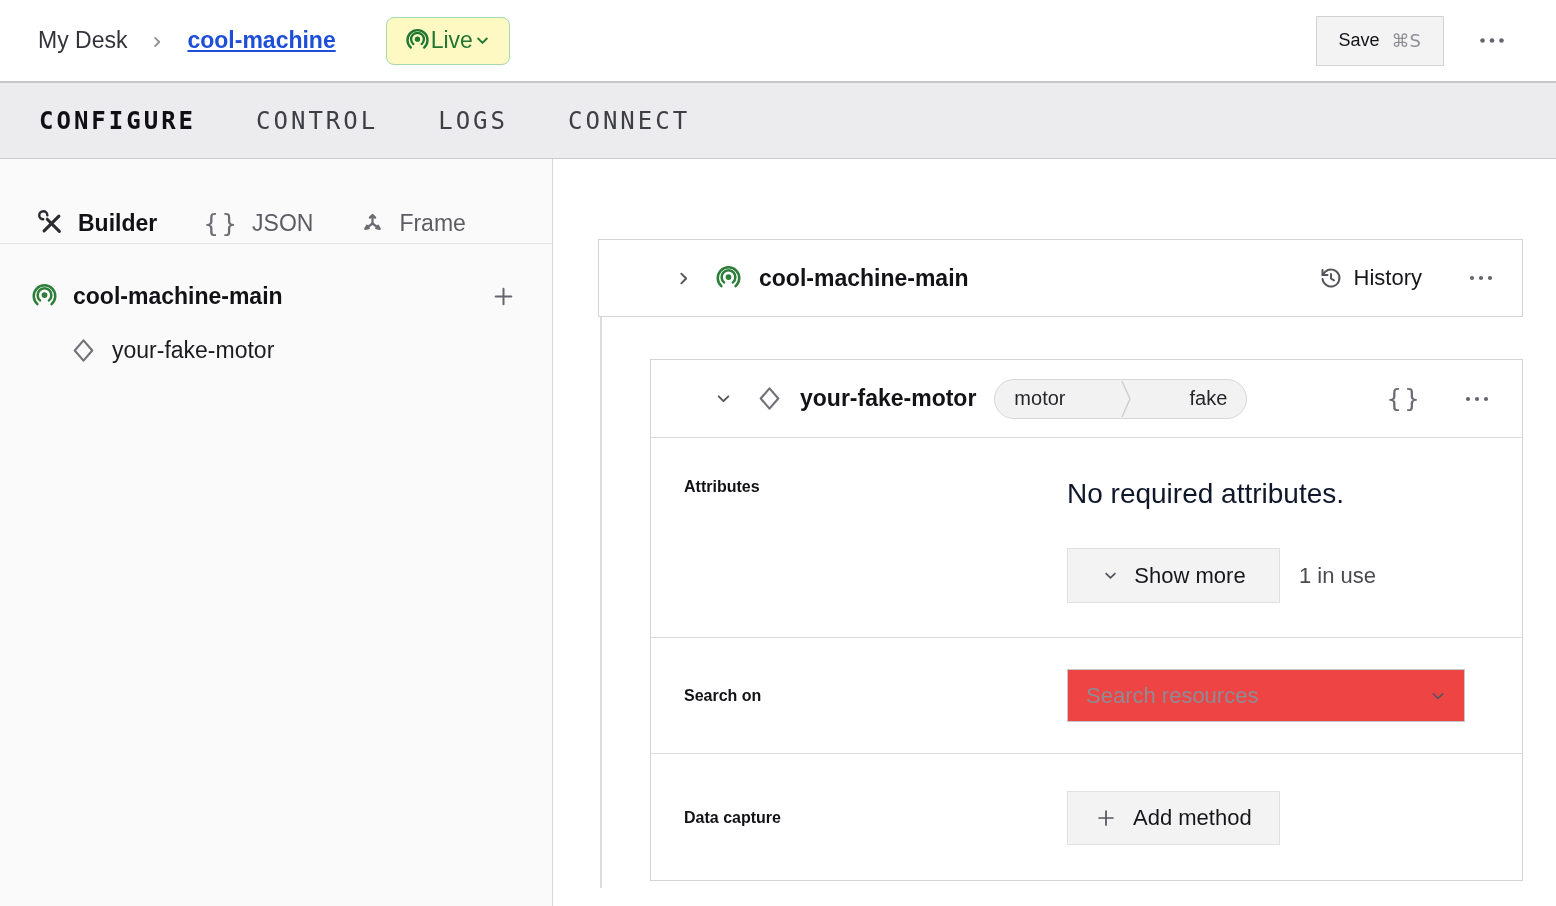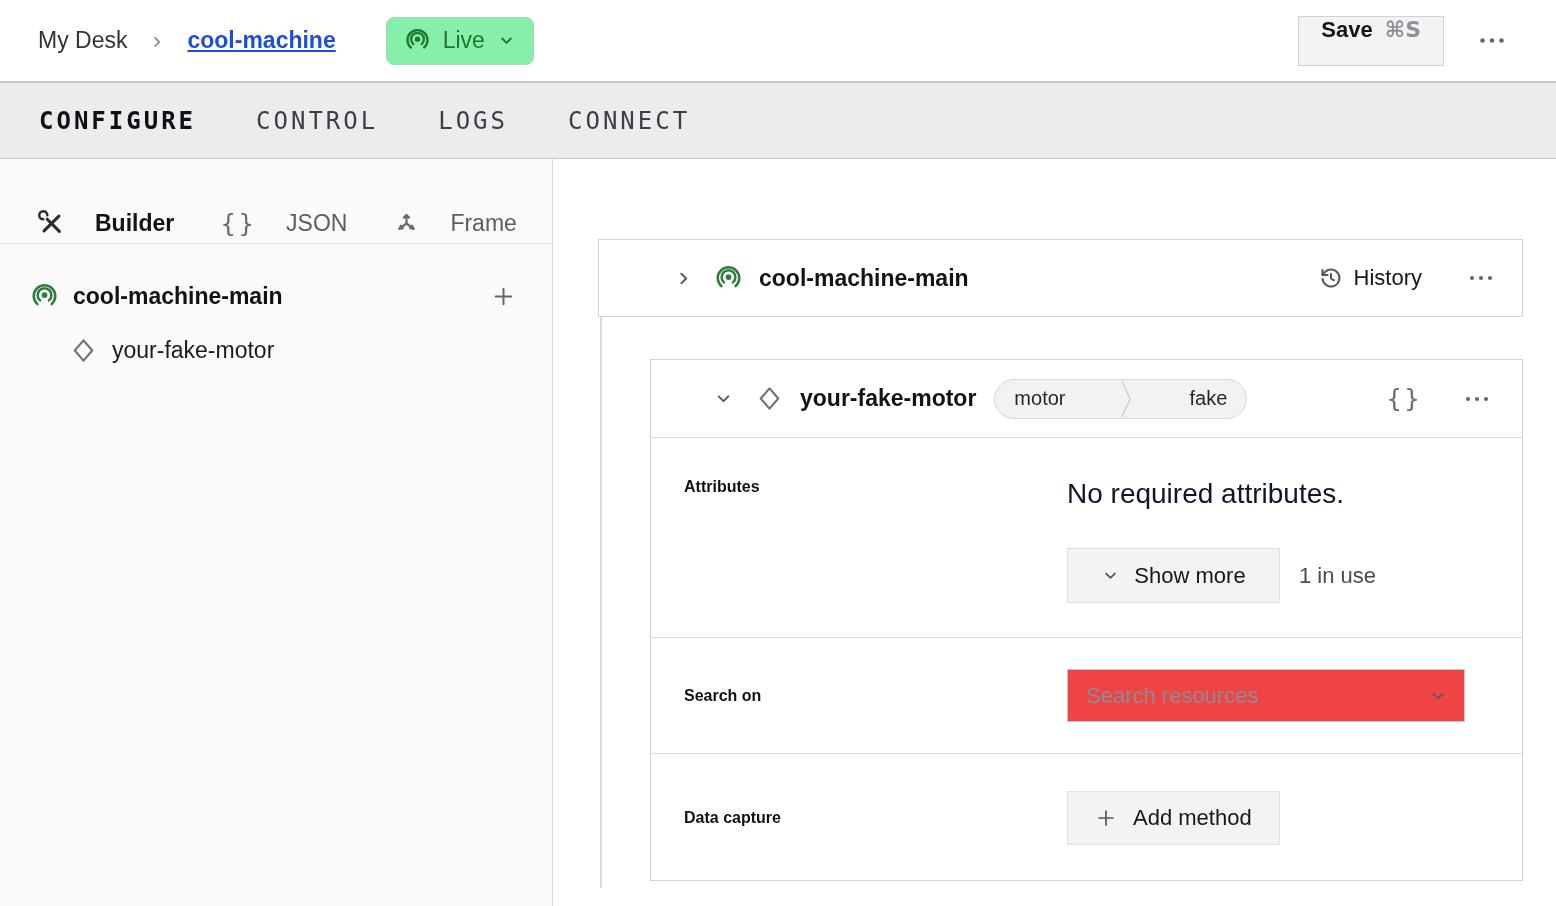--- a/index.html
+++ b/index.html
@@ -15,29 +15,29 @@
   .top-bar {
     height:83px; background:#fff; border-bottom:2px solid #c7c7c9;
     display:flex; align-items:center; padding:0 44px 0 38px;
   }
   .breadcrumb { display:flex; align-items:center; gap:21px; font-size:23px; }
   .crumb-parent { color:#33333a; cursor:pointer; }
   .crumb-sep { color:#8f8f97; margin-top:2px; }
   .crumb-current { font-weight:700; color:#1d4ed8;text-decoration:underline; }
   .live-badge {
     margin-left:50px; height:48px; padding:0 17px;
-    background:#86efac; border:1.5px solid #a5d9af; border-radius:8px;
-    display:flex; align-items:center; gap:12px;
+    background:#fef9c3; border:1.5px solid #a5d9af; border-radius:8px;
+    display:flex; align-items:center; 
     color:#20772f; font-size:23px; cursor:pointer;
   }
   .top-spacer { flex:1; }
   .save-btn {
     height:50px; padding:0 22px; background:#f3f3f4; border:1px solid #d2d2d5;
-    display:flex; gap:12px; font-size:22px; cursor:pointer;
-    font-family:inherit; color:#131317;font-weight:bold;
+    display:flex; align-items:center; gap:12px; font-size:18px; cursor:pointer;
+    font-family:inherit; color:#131317;
   }
   .save-shortcut { color:#8f8f99; font-family:"DejaVu Sans", sans-serif; }
   .icon-btn { background:none; border:none; cursor:pointer; color:#65656d; padding:6px; }
   .top-bar .icon-btn { margin-left:28px; }
 
   
   .tab-bar {
     height:76px; background:#ececef; border-bottom:1px solid #c9c9cd;
     display:flex; align-items:center; padding-left:39px; gap:60px;
   }
@@ -49,21 +49,21 @@
 
   
   .workspace { display:flex; height:747px; }
 
   
   .sidebar { width:553px; flex:none; background:#fafafa; border-right:1px solid #d8d8da; }
   .mode-row {
     height:85px; border-bottom:1px solid #e4e4e6;
     display:flex; align-items:center; padding:0 38px; gap:46px;
   }
-  .mode { display:flex; align-items:center; gap:30px; font-size:23px; color:#5c5c63;
+  .mode { display:flex; align-items:center; gap:13px; font-size:23px; color:#5c5c63;
           background:none; border:none; cursor:pointer; font-family:inherit;margin-top:45px; }
   .mode.active { color:#121216; font-weight:700; }
   .mode.active .mode-ic { color:#2b2b31; }
   .mode-ic { color:#6b6b73; }
   .braces-glyph { font-family:"DejaVu Sans", sans-serif; font-size:25px; letter-spacing:2px; color:#6b6b73; font-weight:400; }
 
   .tree { padding-top:26px; }
   .tree-root {
     display:flex; align-items:center; height:52px; padding:0 30px; gap:14px; cursor:pointer;
   }

